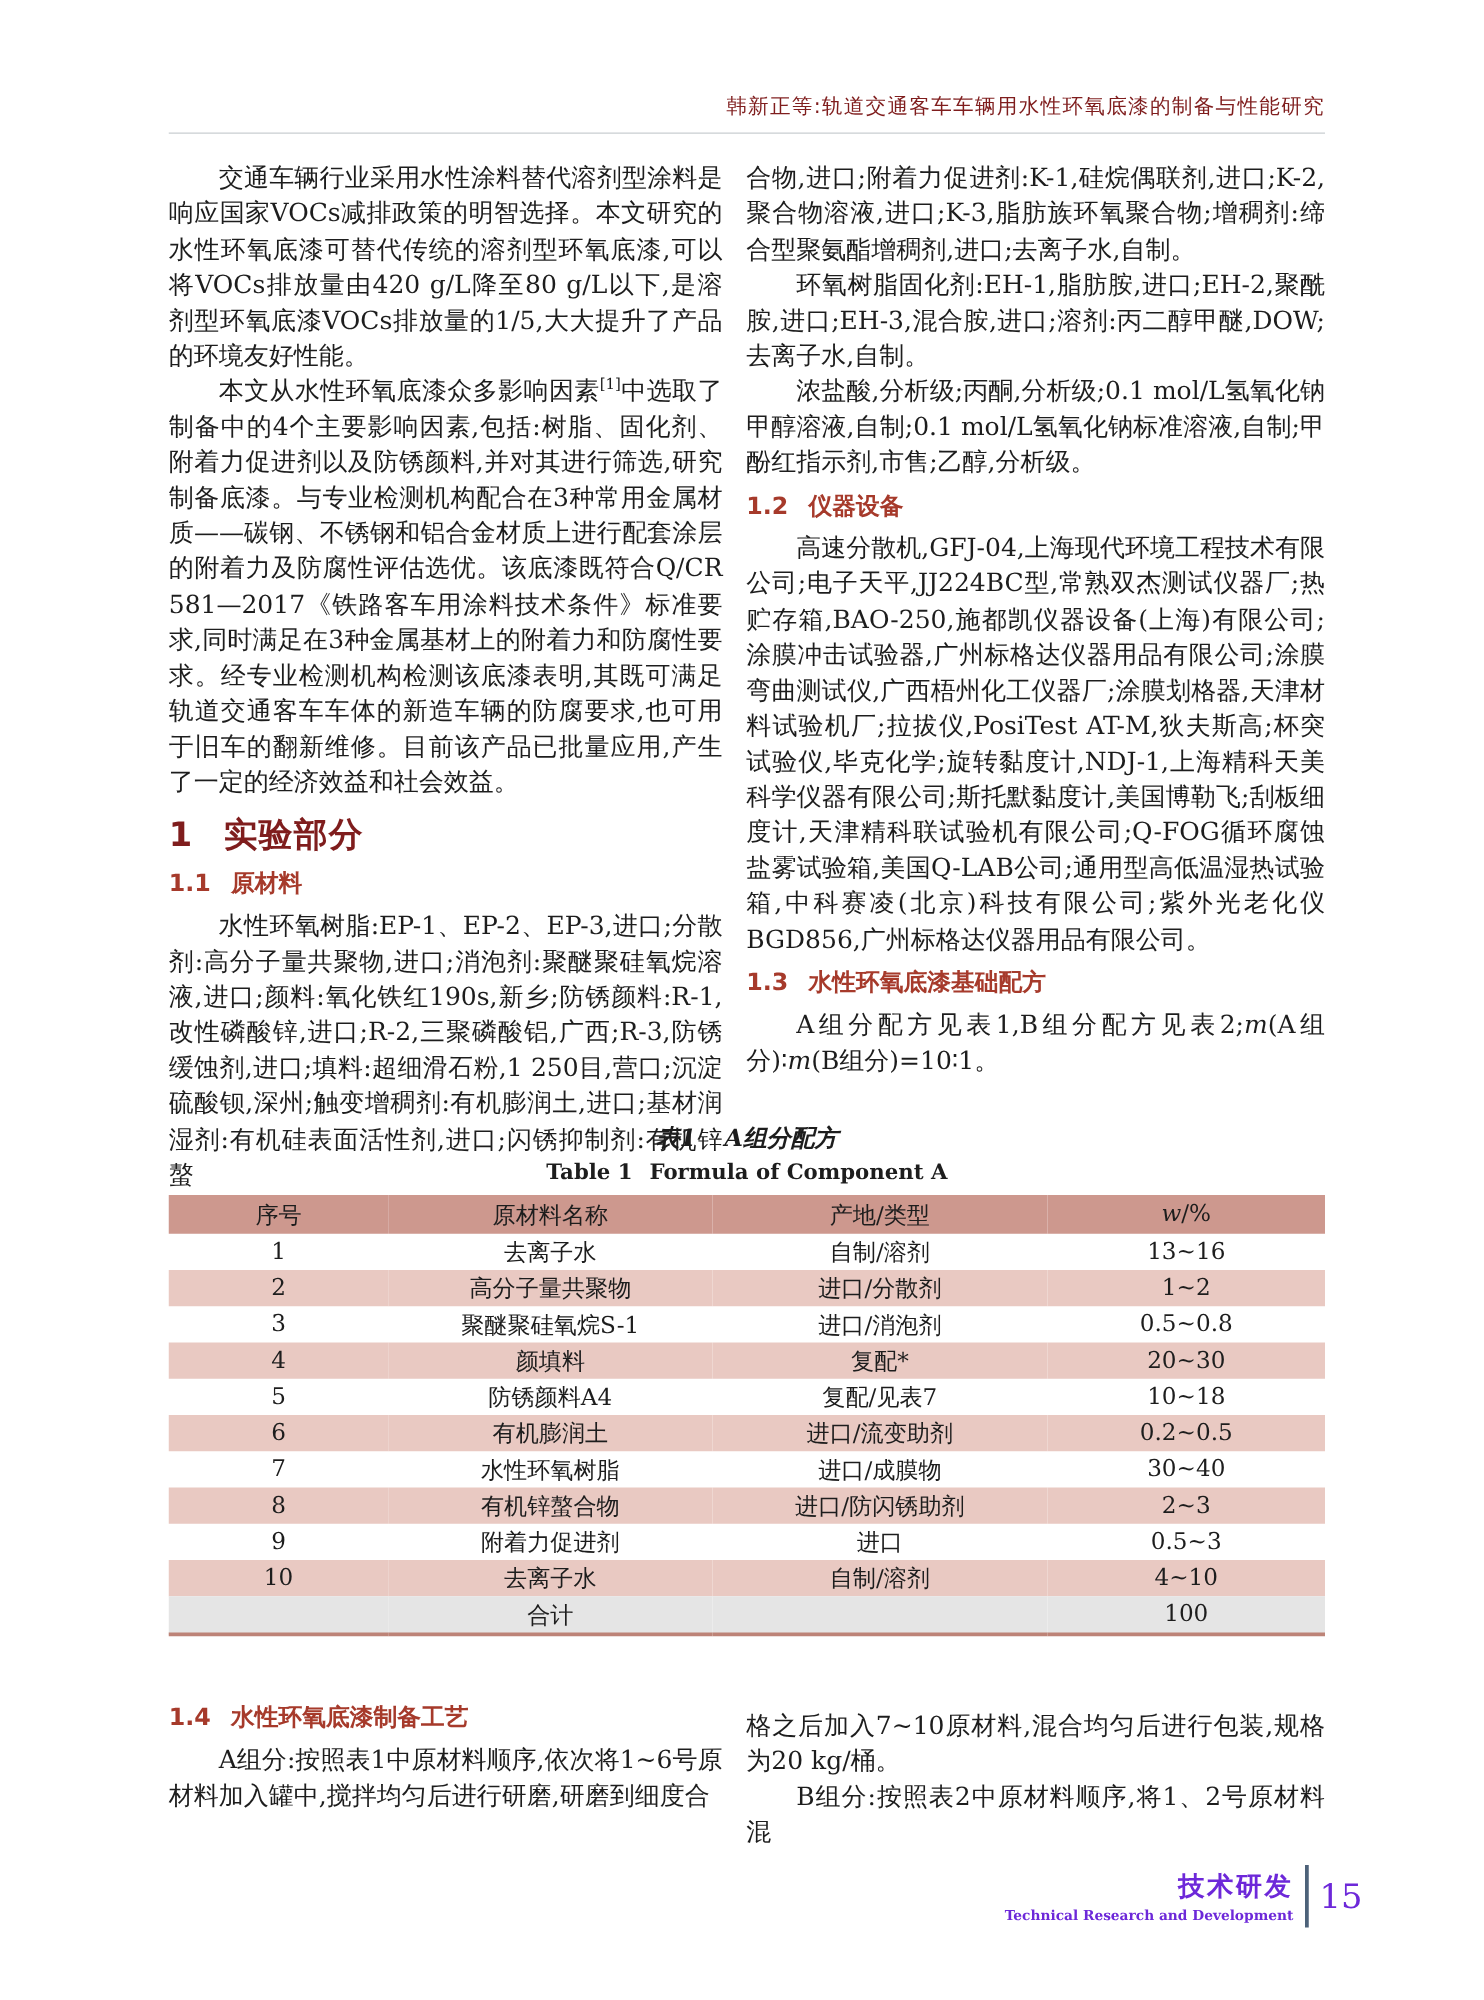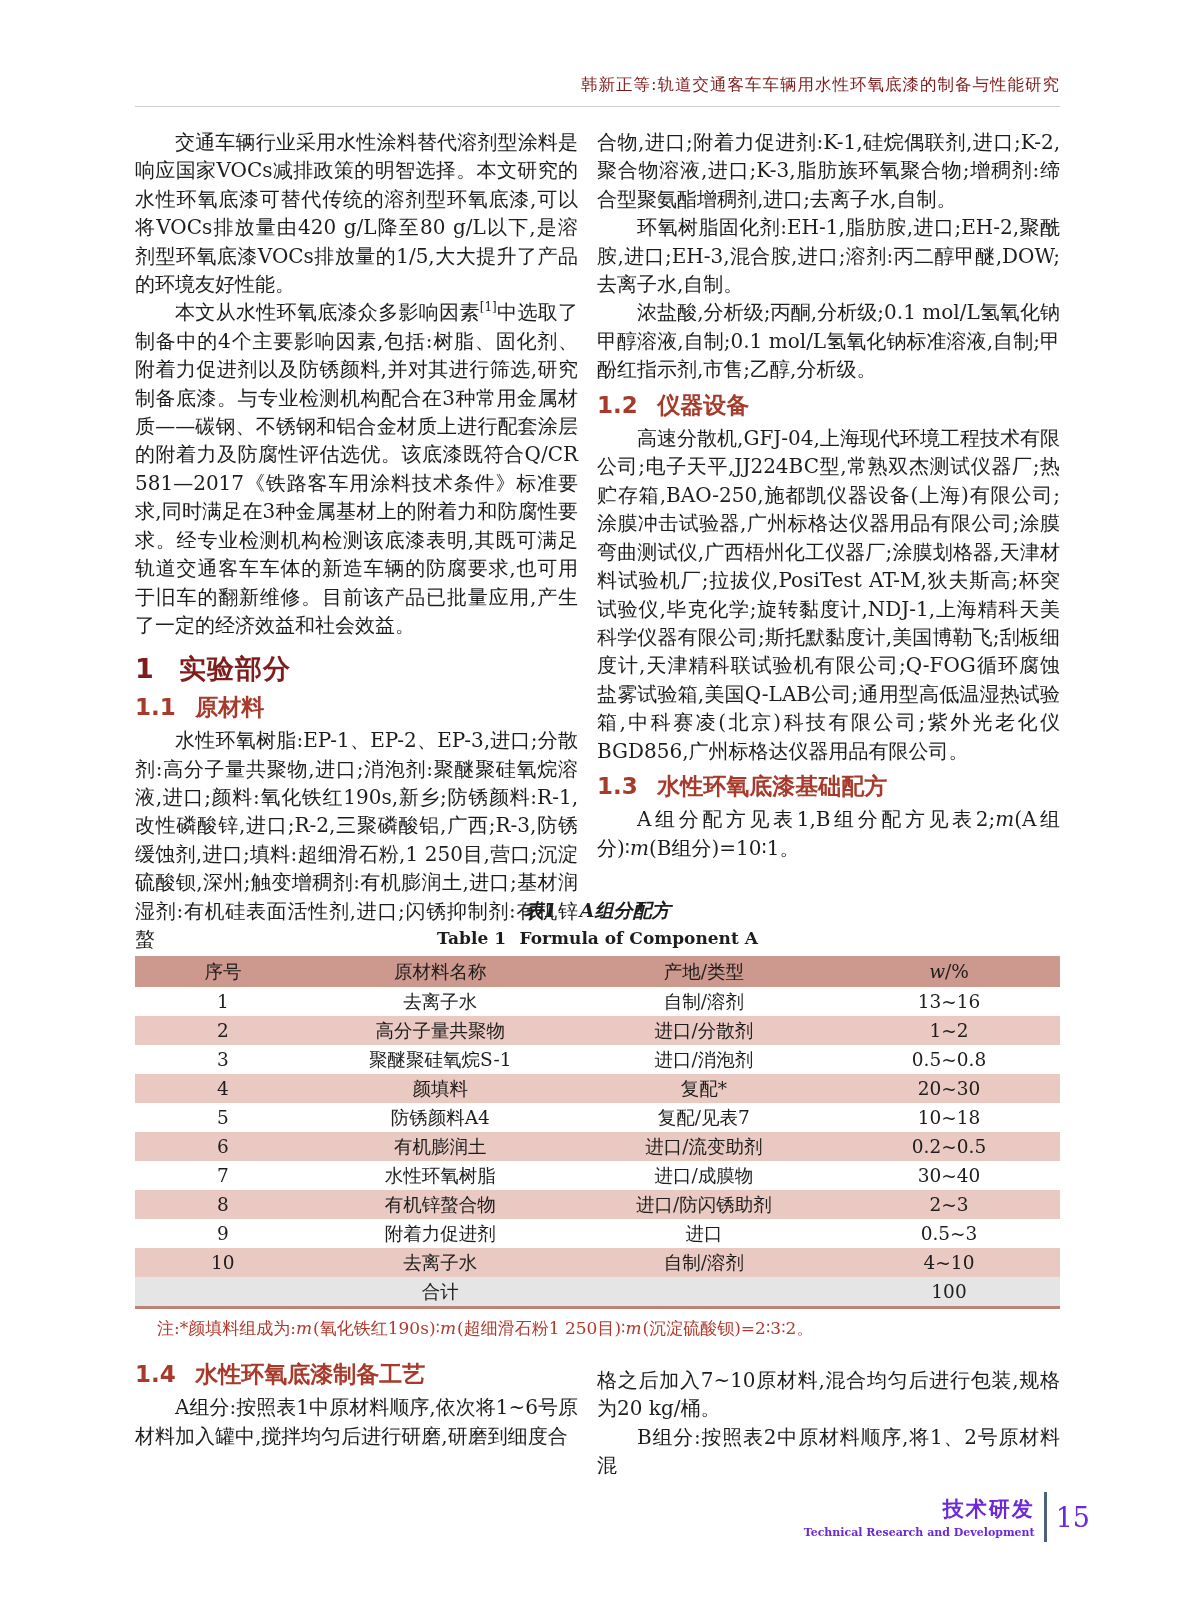--- a/index.html
+++ b/index.html
@@ -21,21 +21,21 @@
   .col-right { left:597px; width:463px; }
   .col p.indent { text-indent:2em; }
   .col sup { font-size:12px; line-height:0; }
   h1.sec {
     font-family:"DejaVu Sans","Liberation Sans",sans-serif; color:#7f1d1d;
     font-size:27px; font-weight:bold; margin:16px 0 9px 0; letter-spacing:1px;
   }
   h1.sec .sec-num { margin-right:0.9em; }
   h2.subsec {
     font-family:"DejaVu Sans","Liberation Sans",sans-serif; color:#a63a2b;
-    font-size:23px; font-weight:bold; margin:7px 0 5px 0;
+    font-size:19px; font-weight:bold; margin:7px 0 5px 0;
   }
   h2.subsec .sec-num { margin-right:0.85em; }
   
   .table-block { position:absolute; left:135px; top:898px; width:925px; }
   .tcap { text-align:center; font-weight:bold; }
   .tcap-zh { font-size:19px; margin-bottom:4px;font-style:italic; }
   .tcap-zh .cap-label { margin-right:1.2em; }
   .tcap-en { font-size:17px; margin-bottom:8px; }
   .tcap-en .cap-label { margin-right:0.8em; }
   table.formula { width:100%; border-collapse:collapse; font-size:18.5px; }
@@ -182,21 +182,20 @@
             <td>4~10</td>
           </tr>
           <tr class="total">
             <td></td>
             <td>合计</td>
             <td></td>
             <td>100</td>
           </tr>
         </tbody>
     </table>
-    <div class="tnote">注:*颜填料组成为:<i>m</i>(氧化铁红190s)∶<i>m</i>(超细滑石粉1 250目)∶<i>m</i>(沉淀硫酸钡)=2∶3∶2。</div>
   </div>
 
   <div class="bcol bcol-left">
     <h2 class="subsec">
       <span class="sec-num">1.4</span><span>水性环氧底漆制备工艺</span>
     </h2>
     <p class="indent">A组分:按照表1中原材料顺序,依次将1~6号原材料加入罐中,搅拌均匀后进行研磨,研磨到细度合</p>
   </div>
 
   <div class="bcol bcol-right">

